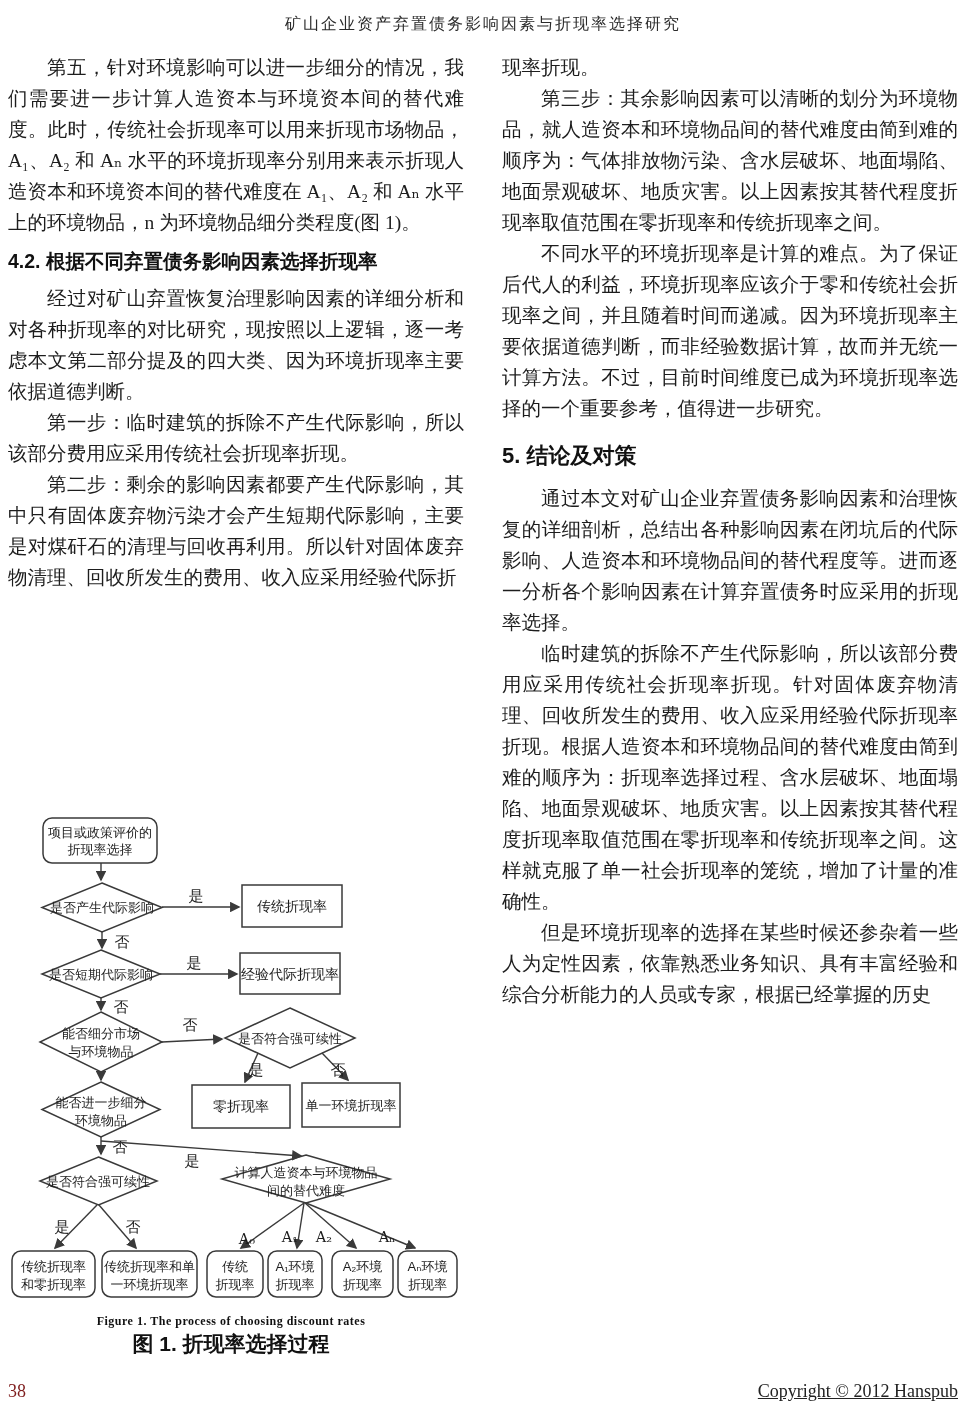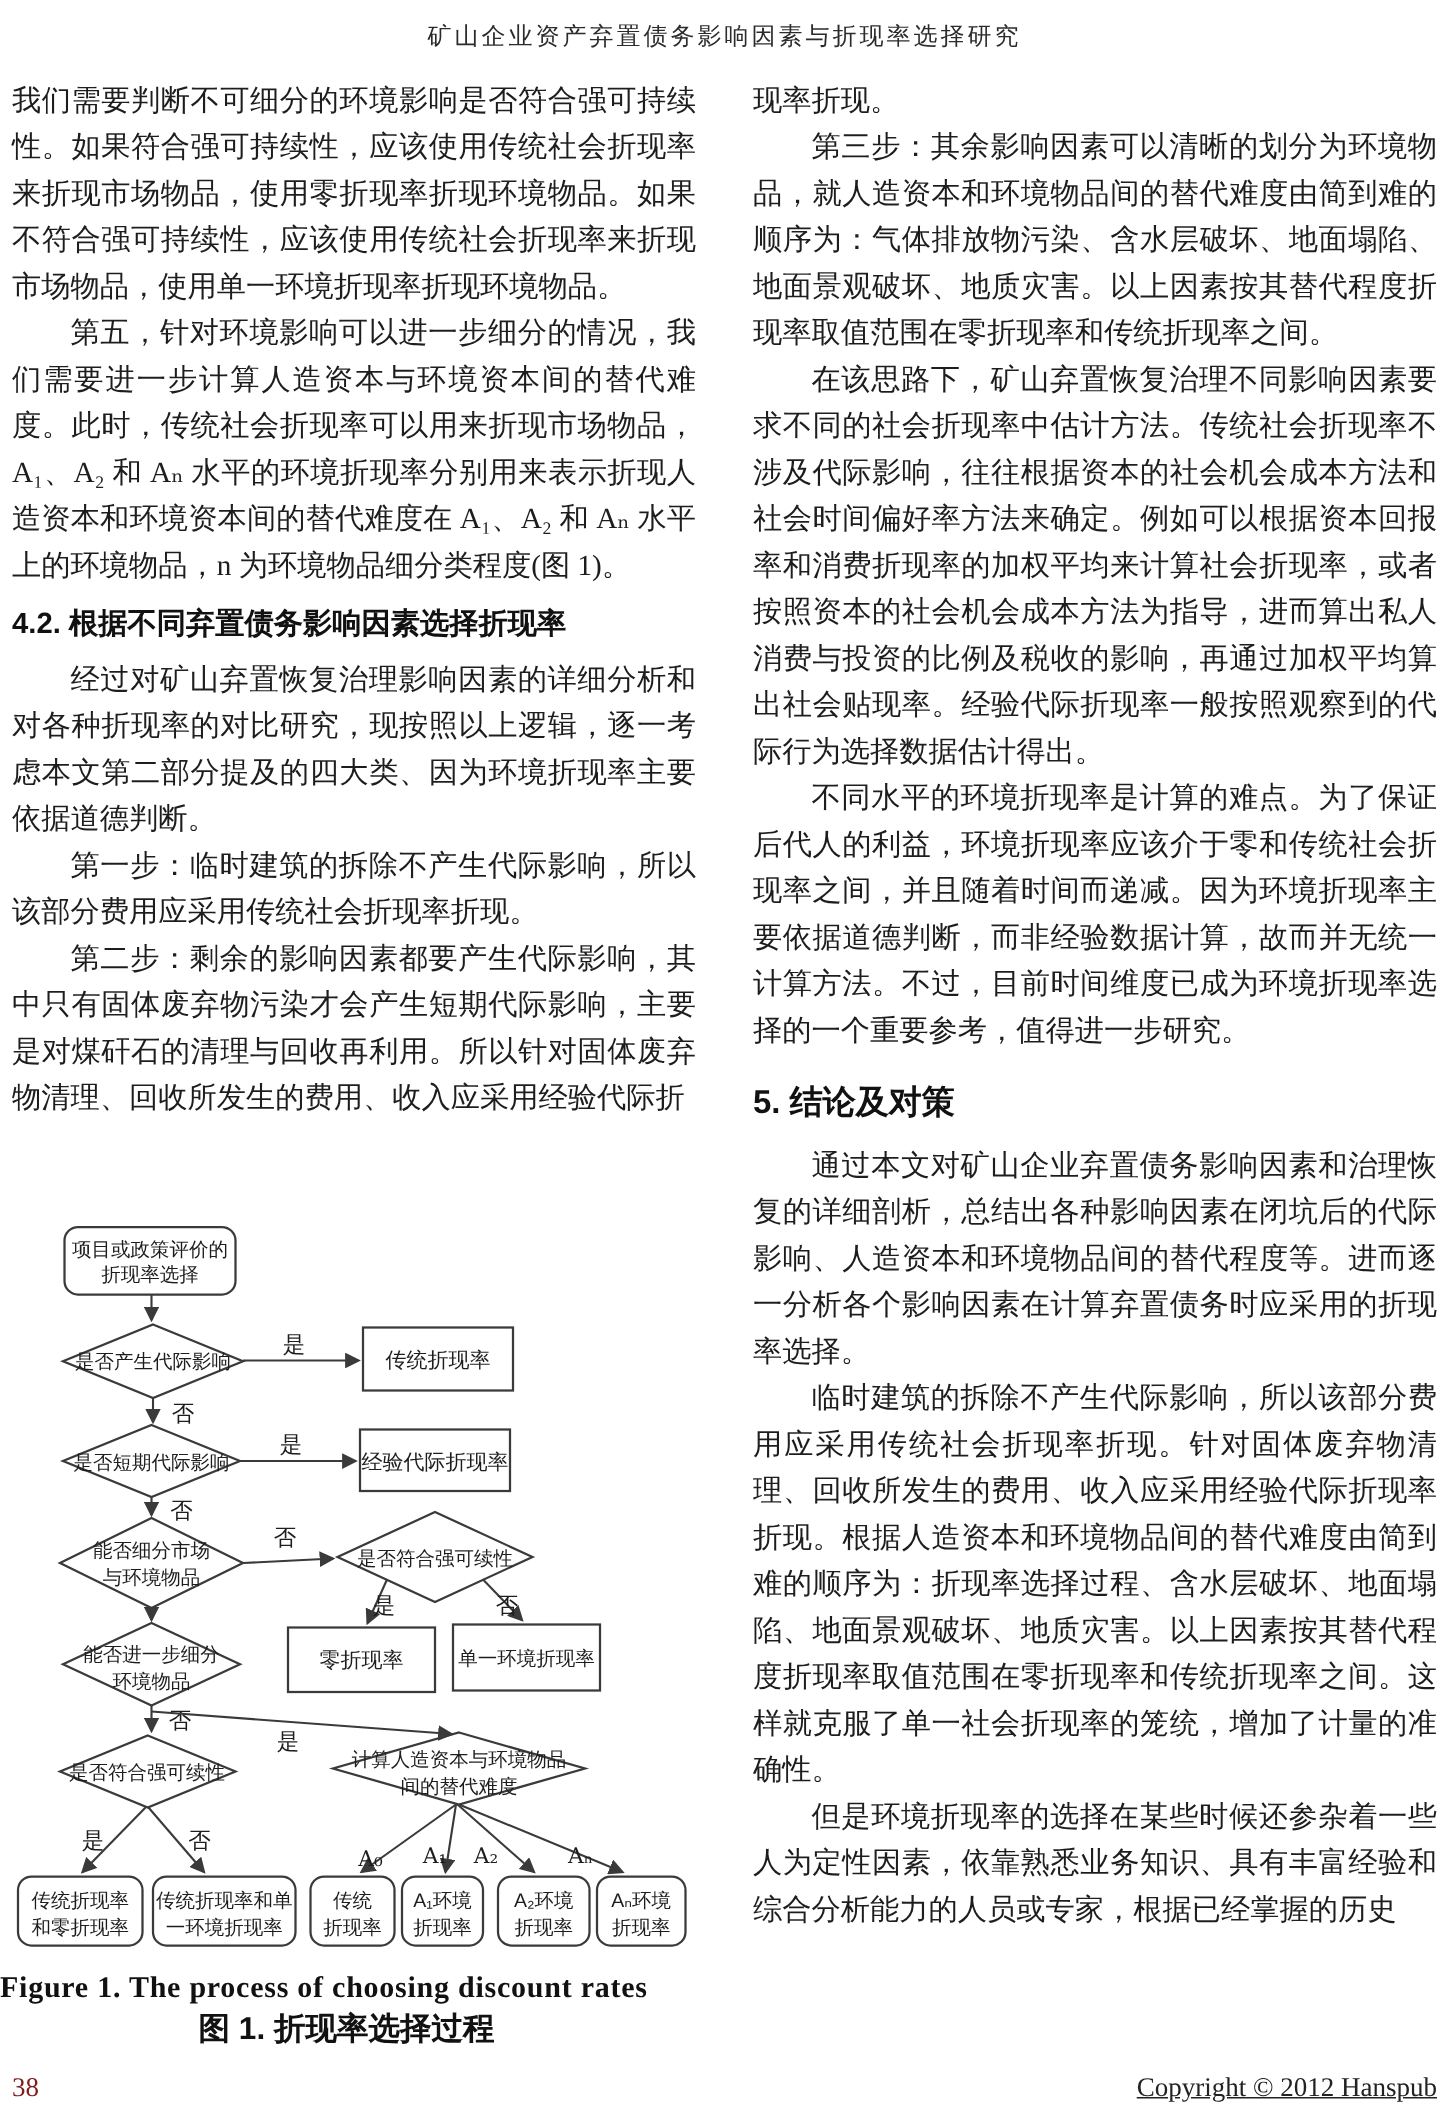--- a/index.html
+++ b/index.html
@@ -23,22 +23,22 @@
   .sec-heading {
     font-family:"Liberation Sans","DejaVu Sans",sans-serif;
     font-weight:bold; color:#111;
     font-size:19.5px; line-height:31px; margin:8px 0 6px 0;
   }
   .sec-heading.big { font-size:22px; margin:16px 0 12px 0; }
   
   .figure-wrap { position:absolute; top:812px; left:0; width:462px; }
   .figure-wrap svg { display:block; }
   .fig-caption-en {
-    margin-top:16px; font-weight:bold;
-    font-size:20px; letter-spacing:0.5px;
+    margin-top:16px; text-align:center; font-weight:bold;
+    font-size:12px; letter-spacing:0.5px;
     font-family:"Liberation Serif","DejaVu Serif",serif; color:#111;
   }
   .fig-caption-zh {
     text-align:center; font-weight:bold; font-size:21px; margin-top:1px;
     font-family:"Liberation Sans","DejaVu Sans",sans-serif; color:#111;
   }
   .page-num  { position:absolute; left:8px;  bottom:12px; font-size:18px; color:#7f1d1d; }
   .copyright { position:absolute; right:8px; bottom:12px; font-size:18px; color:#222;text-decoration:underline; }
   
   .fc-shape { fill:none; stroke:#3a3a3a; stroke-width:1.5; }
@@ -60,32 +60,30 @@
 </head>
 <body>
 
 <div class="page">
 
   <div class="header">矿山企业资产弃置债务影响因素与折现率选择研究</div>
 
   <div class="columns">
 
     <div class="col">
-      <p class="cont">我们需要判断不可细分的环境影响是否符合强可持续性。如果符合强可持续性，应该使用传统社会折现率来折现市场物品，使用零折现率折现环境物品。如果不符合强可持续性，应该使用传统社会折现率来折现市场物品，使用单一环境折现率折现环境物品。</p>
       <p>第五，针对环境影响可以进一步细分的情况，我们需要进一步计算人造资本与环境资本间的替代难度。此时，传统社会折现率可以用来折现市场物品，A₁、A₂ 和 Aₙ 水平的环境折现率分别用来表示折现人造资本和环境资本间的替代难度在 A₁、A₂ 和 Aₙ 水平上的环境物品，n 为环境物品细分类程度(图 1)。</p>
       <div class="sec-heading">4.2. 根据不同弃置债务影响因素选择折现率</div>
       <p>经过对矿山弃置恢复治理影响因素的详细分析和对各种折现率的对比研究，现按照以上逻辑，逐一考虑本文第二部分提及的四大类、因为环境折现率主要依据道德判断。</p>
       <p>第一步：临时建筑的拆除不产生代际影响，所以该部分费用应采用传统社会折现率折现。</p>
       <p>第二步：剩余的影响因素都要产生代际影响，其中只有固体废弃物污染才会产生短期代际影响，主要是对煤矸石的清理与回收再利用。所以针对固体废弃物清理、回收所发生的费用、收入应采用经验代际折</p>
     </div>
 
     <div class="col">
       <p class="cont">现率折现。</p>
       <p>第三步：其余影响因素可以清晰的划分为环境物品，就人造资本和环境物品间的替代难度由简到难的顺序为：气体排放物污染、含水层破坏、地面塌陷、地面景观破坏、地质灾害。以上因素按其替代程度折现率取值范围在零折现率和传统折现率之间。</p>
-      <p>在该思路下，矿山弃置恢复治理不同影响因素要求不同的社会折现率中估计方法。传统社会折现率不涉及代际影响，往往根据资本的社会机会成本方法和社会时间偏好率方法来确定。例如可以根据资本回报率和消费折现率的加权平均来计算社会折现率，或者按照资本的社会机会成本方法为指导，进而算出私人消费与投资的比例及税收的影响，再通过加权平均算出社会贴现率。经验代际折现率一般按照观察到的代际行为选择数据估计得出。</p>
       <p>不同水平的环境折现率是计算的难点。为了保证后代人的利益，环境折现率应该介于零和传统社会折现率之间，并且随着时间而递减。因为环境折现率主要依据道德判断，而非经验数据计算，故而并无统一计算方法。不过，目前时间维度已成为环境折现率选择的一个重要参考，值得进一步研究。</p>
       <div class="sec-heading big">5. 结论及对策</div>
       <p>通过本文对矿山企业弃置债务影响因素和治理恢复的详细剖析，总结出各种影响因素在闭坑后的代际影响、人造资本和环境物品间的替代程度等。进而逐一分析各个影响因素在计算弃置债务时应采用的折现率选择。</p>
       <p>临时建筑的拆除不产生代际影响，所以该部分费用应采用传统社会折现率折现。针对固体废弃物清理、回收所发生的费用、收入应采用经验代际折现率折现。根据人造资本和环境物品间的替代难度由简到难的顺序为：折现率选择过程、含水层破坏、地面塌陷、地面景观破坏、地质灾害。以上因素按其替代程度折现率取值范围在零折现率和传统折现率之间。这样就克服了单一社会折现率的笼统，增加了计量的准确性。</p>
       <p>但是环境折现率的选择在某些时候还参杂着一些人为定性因素，依靠熟悉业务知识、具有丰富经验和综合分析能力的人员或专家，根据已经掌握的历史</p>
     </div>
   </div>
 
   <div class="figure-wrap">
     <svg width="462" height="486" viewBox="0 812 462 486">

